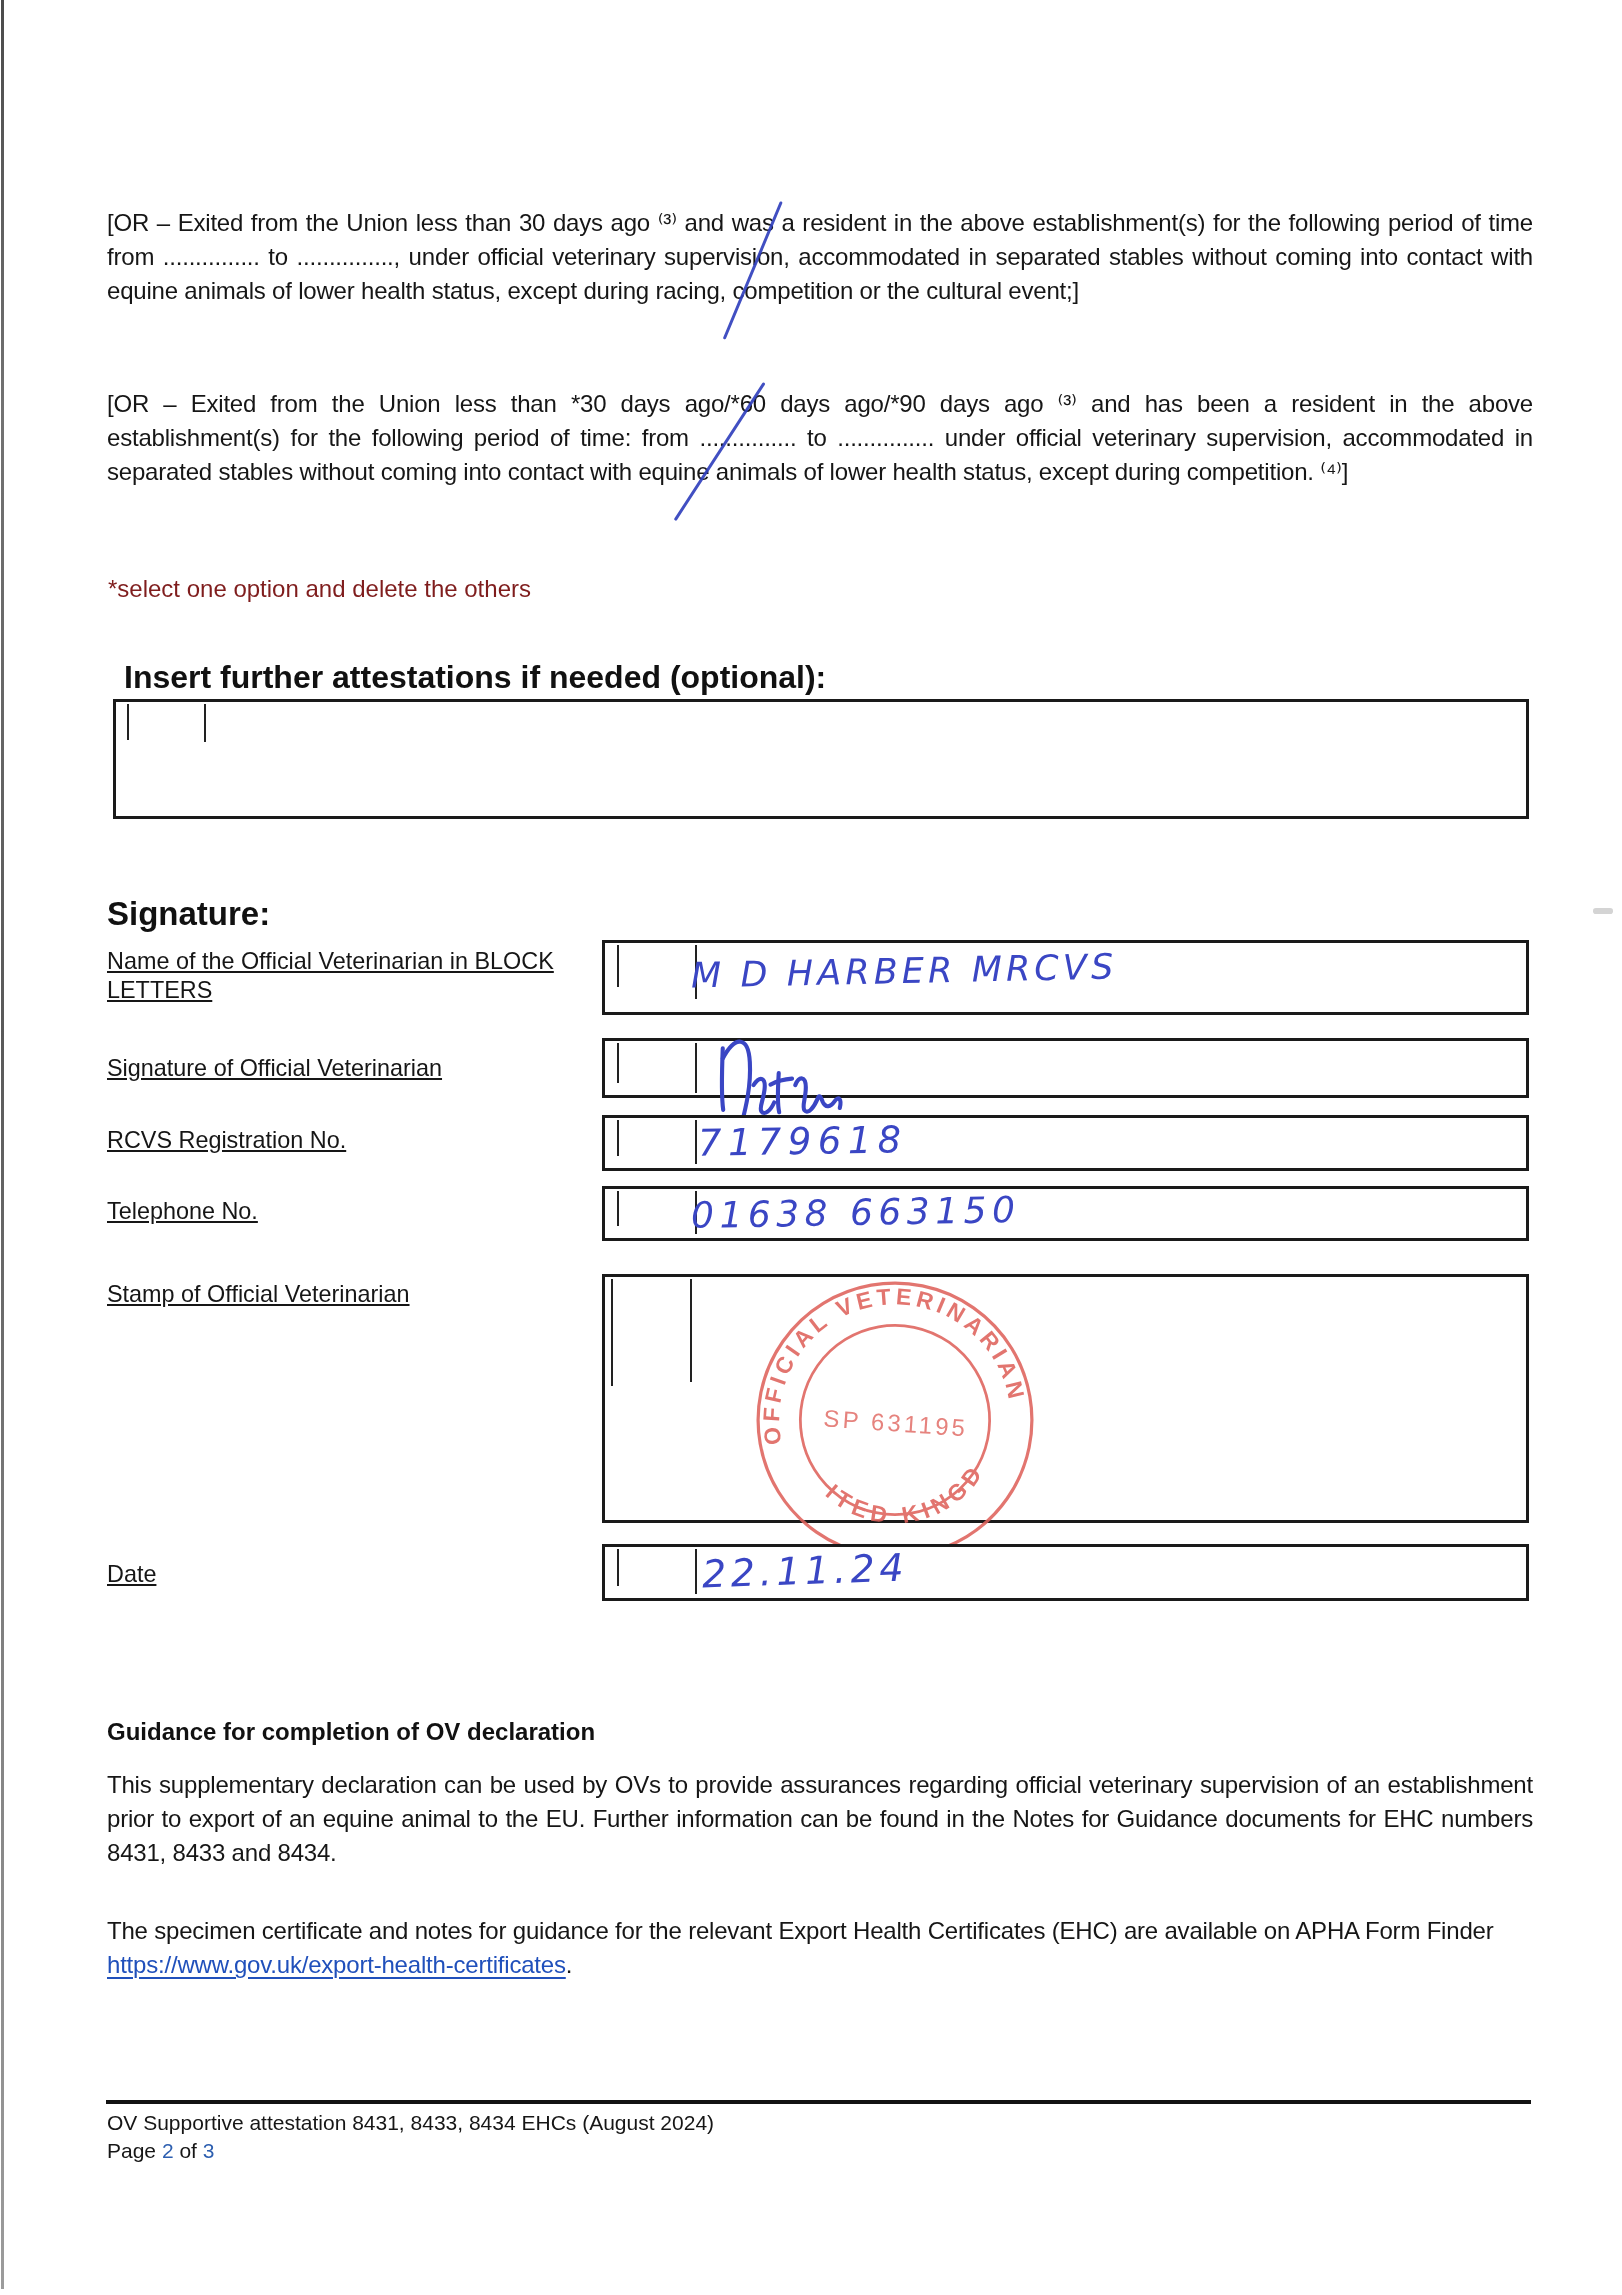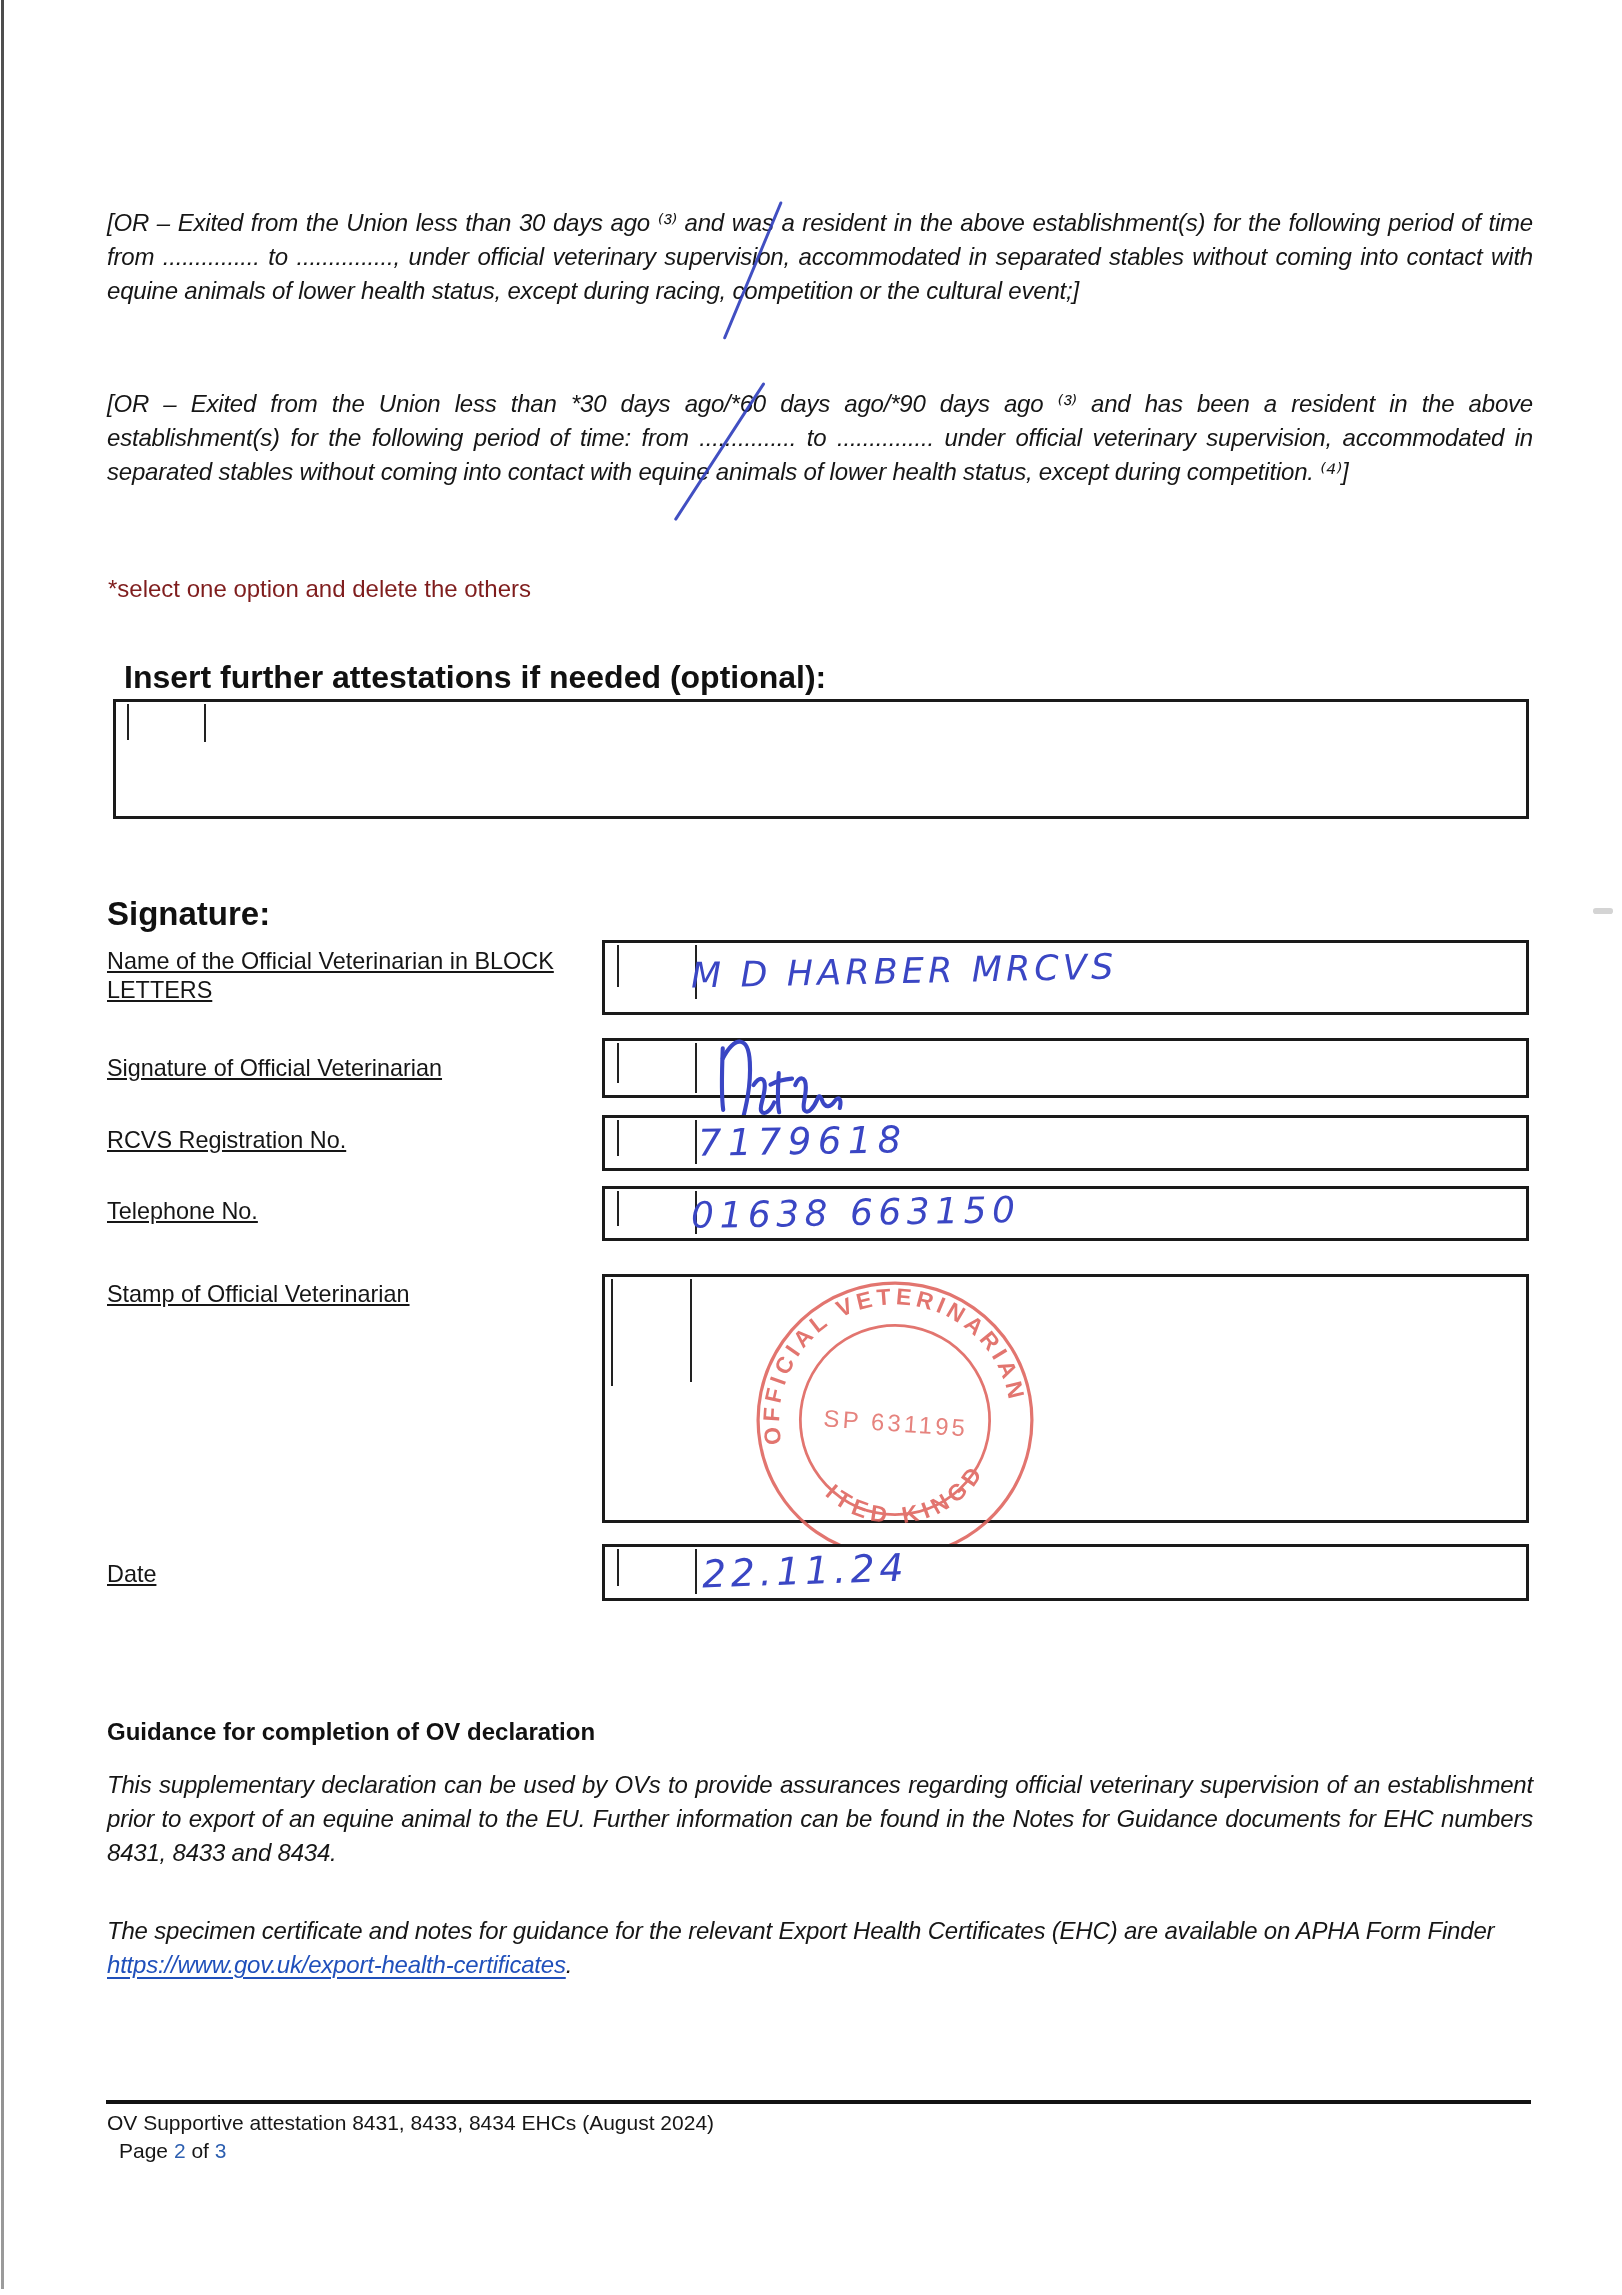--- a/index.html
+++ b/index.html
@@ -12,21 +12,21 @@
     overflow:hidden;
   }
   .scan-edge{
     position:absolute;left:0.9px;top:0;width:3.2px;height:2289px;
     background:linear-gradient(180deg,#2b2b2b 0%,#5a5a5a 18%,#3c3c3c 45%,#6a6a6a 72%,#8a8a8a 100%);
     opacity:.85;
   }
   .para{
     position:absolute;left:107px;width:1426px;
     font-size:24px;line-height:34px;letter-spacing:-0.2px;
-    text-align:justify;color:#161616;font-style:italic;
+    text-align:justify;color:#161616;
   }
   .note{position:absolute;left:108px;font-size:24px;color:#7f1d1d;}
   .h-bold{position:absolute;font-weight:bold;color:#111;}
   .lbl{
     position:absolute;left:107px;width:487px;
     font-size:23.4px;line-height:29px;color:#161616;text-decoration:underline;
   }
   .box{
     position:absolute;left:602px;width:921px;
     border:3.7px solid #1a1a1a;background:#fff;box-sizing:content-box;
@@ -142,20 +142,20 @@
 
   <div class="h-bold" style="left:107px;top:1718px;font-size:24px;text-align:right;">Guidance for completion of OV declaration</div>
   <div class="para" style="top:1768px;">This supplementary declaration can be used by OVs to provide assurances regarding official veterinary supervision of an establishment prior to export of an equine animal to the EU. Further information can be found in the Notes for Guidance documents for EHC numbers 8431, 8433 and 8434.</div>
 
   <div class="para" style="top:1914px;text-align:left;">
     <span>The specimen certificate and notes for guidance for the relevant Export Health Certificates (EHC) are available on APHA Form Finder </span><span class="doc-link">https://www.gov.uk/export-health-certificates</span><span>.</span>
   </div>
 
   <div class="rule" style="top:2100px;"></div>
   <div class="footer-line" style="top:2111px;">OV Supportive attestation 8431, 8433, 8434 EHCs (August 2024)</div>
-  <div class="footer-line" style="top:2139px;margin-left:12px;">
+  <div class="footer-line" style="top:2139px;">
     <span>Page </span><span class="page-num">2</span><span> of </span><span class="page-num">3</span>
   </div>
 
   <div class="edge-dash"></div>
 
 </div>
 
 
 </body></html>

